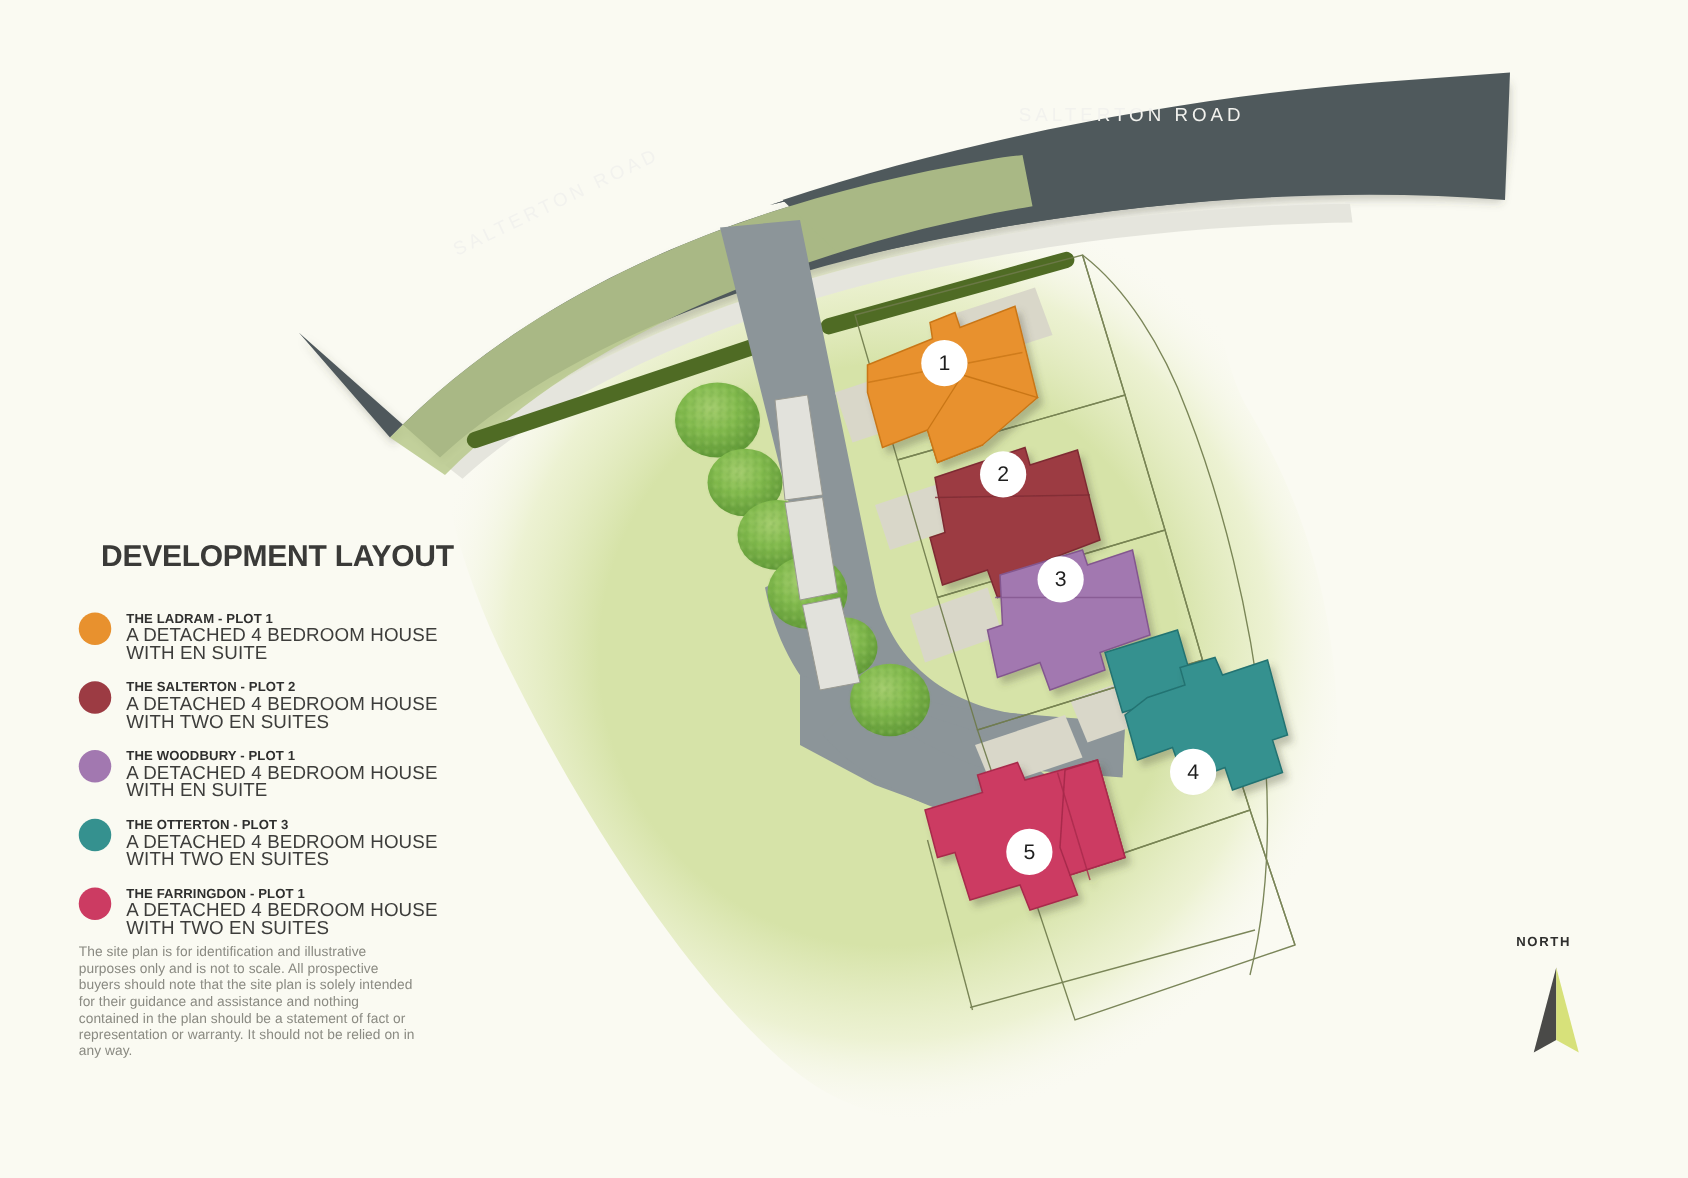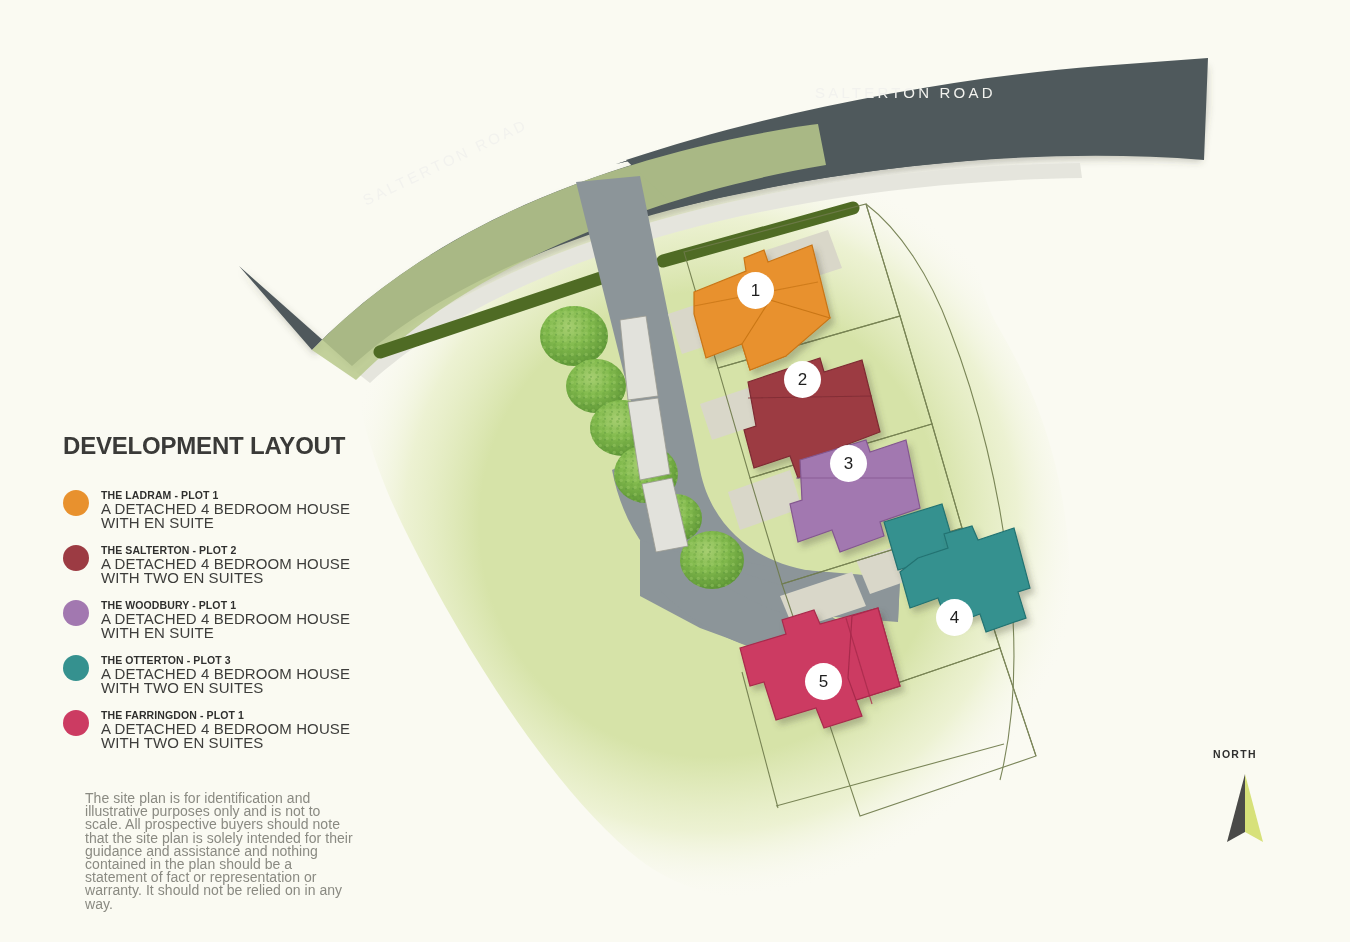--- a/index.html
+++ b/index.html
@@ -17,40 +17,40 @@
   .logo-text {
     position:absolute; left:0; top:22px;
     font-family:"Liberation Serif", serif;
     font-size:40px; color:#6F6F6A; letter-spacing:0.2px; white-space:nowrap;
   }
 
   
   .legend { position:absolute; left:63px; top:432px; width:300px; }
   .legend-title {
     font-size:24px; font-weight:bold; color:#3A3A38;
-    letter-spacing:-0.2px; margin-bottom:28px; white-space:nowrap;
+    letter-spacing:-0.2px; margin-bottom:28px; white-space:nowrap;text-align:right;
   }
   .legend-row { position:relative; min-height:54px; margin-bottom:0px; padding-bottom:14px; }
   .swatch {
     position:absolute; left:0; top:2px; width:26px; height:26px; border-radius:50%;
   }
   .legend-txt { margin-left:38px; }
   .legend-name {
     font-size:10.5px; font-weight:bold; color:#2F2F2E;
     letter-spacing:0.1px; line-height:14px; white-space:nowrap;
   }
   .legend-desc {
     font-size:15px; color:#3D3D3B; line-height:13.5px;
     letter-spacing:0.1px; white-space:nowrap;
   }
 
   
   .disclaimer {
-    position:absolute; left:63px; top:792px; width:272px;
-    font-size:14px; line-height:13.2px; color:#8A8A82; letter-spacing:0.05px;margin-left:22px;
+    position:absolute; left:63px; top:756px; width:272px;
+    font-size:11px; line-height:13.2px; color:#8A8A82; letter-spacing:0.05px;
   }
 
   
   .north { position:absolute; left:1213px; top:748px; width:80px; height:100px; }
   .north-label {
     font-size:10.5px; font-weight:bold; color:#2F2F2E;
     letter-spacing:1.3px; white-space:nowrap;
   }
   .north-arrow { position:absolute; left:4px; top:24px; }
 

